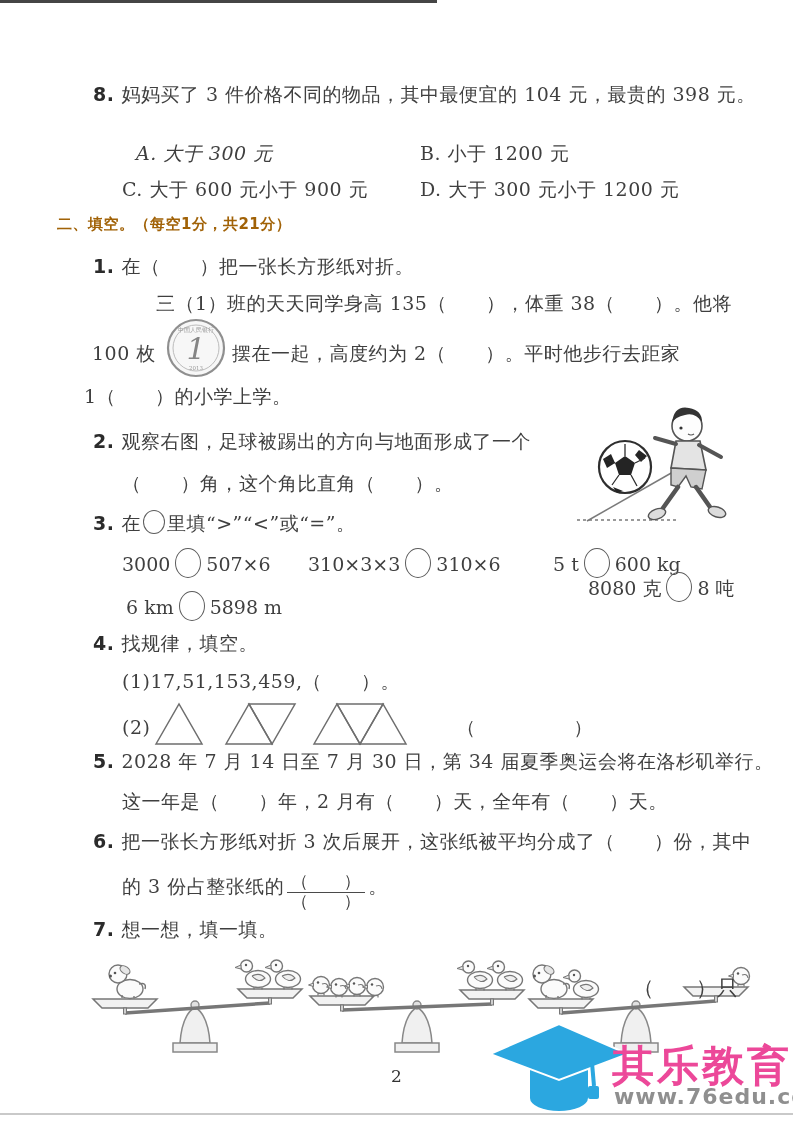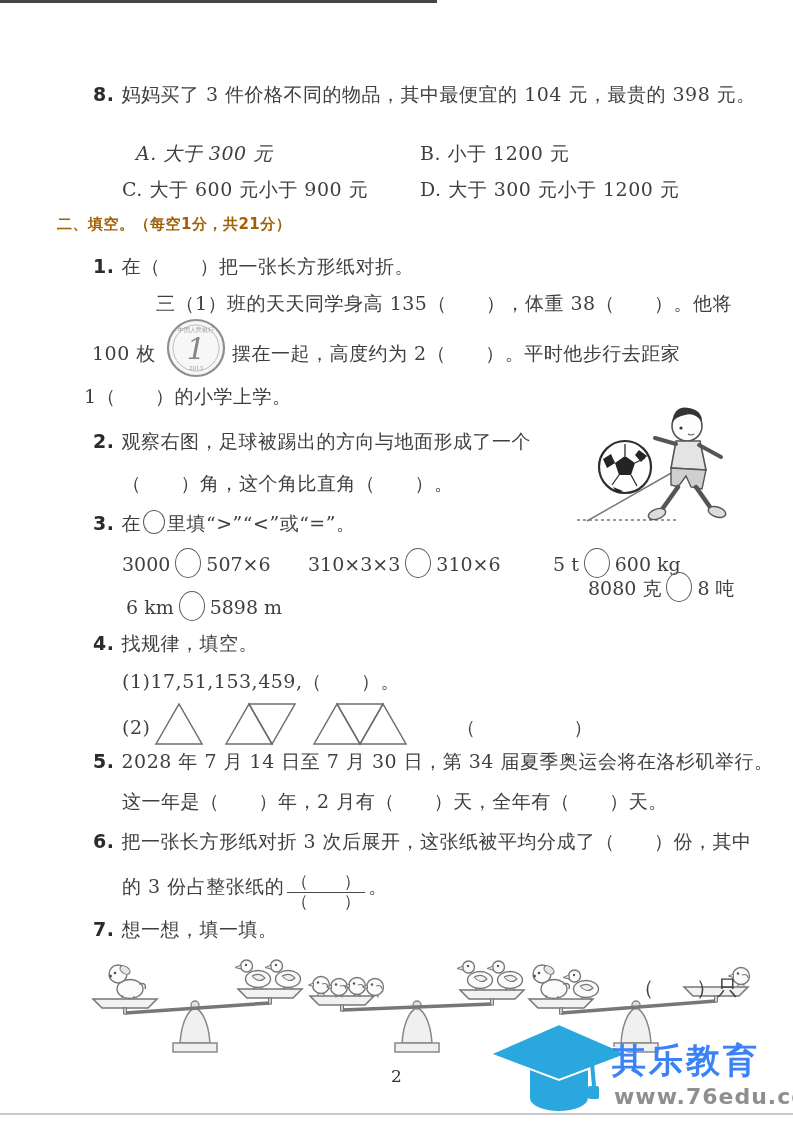--- a/index.html
+++ b/index.html
@@ -28,21 +28,21 @@
   }
   .frac { display:inline-block; text-align:center; vertical-align:-14px; font-size:17px; line-height:1.15; margin:0 3px; }
   .frac .top { border-bottom:1.6px solid #4a4a4a; padding:0 4px 1px; }
   .frac .bottom { padding-top:1px; }
   .scan-top { position:absolute; left:0; top:0; width:437px; height:3px; background:#454545; }
   .scan-bottom { position:absolute; left:0; top:1113px; width:793px; height:2px; background:#c9c9c9; }
   .page-number { position:absolute; left:0; top:1066px; width:793px; text-align:center; font-size:17px; color:#333; }
   .logo-name {
     position:absolute; left:612px; top:1038px;
     font-family:"DejaVu Sans","Liberation Sans",sans-serif;
-    font-weight:bold; font-size:34px; letter-spacing:3px; color:#3b82f6; white-space:nowrap;
+    font-weight:bold; font-size:42px; letter-spacing:3px; color:#ec4899; white-space:nowrap;
   }
   .logo-url {
     position:absolute; left:614px; top:1084px;
     font-family:"DejaVu Sans","Liberation Sans",sans-serif;
     font-weight:bold; font-size:22px; letter-spacing:1px; color:#8f8f8f; white-space:nowrap;
   }
   svg { overflow:visible; }
   .sk { stroke:#6e6e6e; fill:none; stroke-width:1.5; }
 </style>
 </head>

